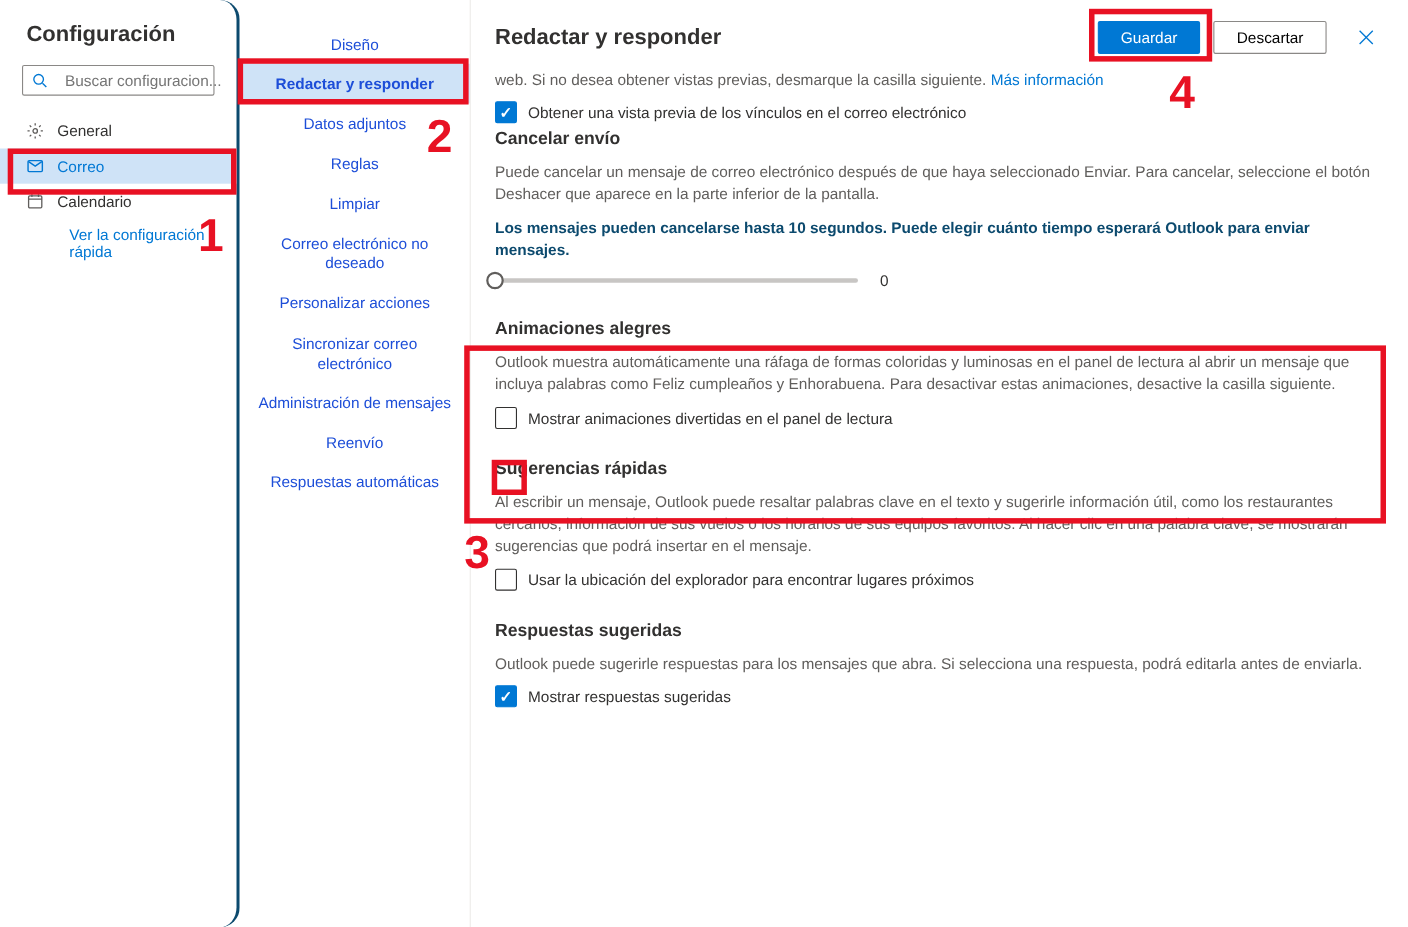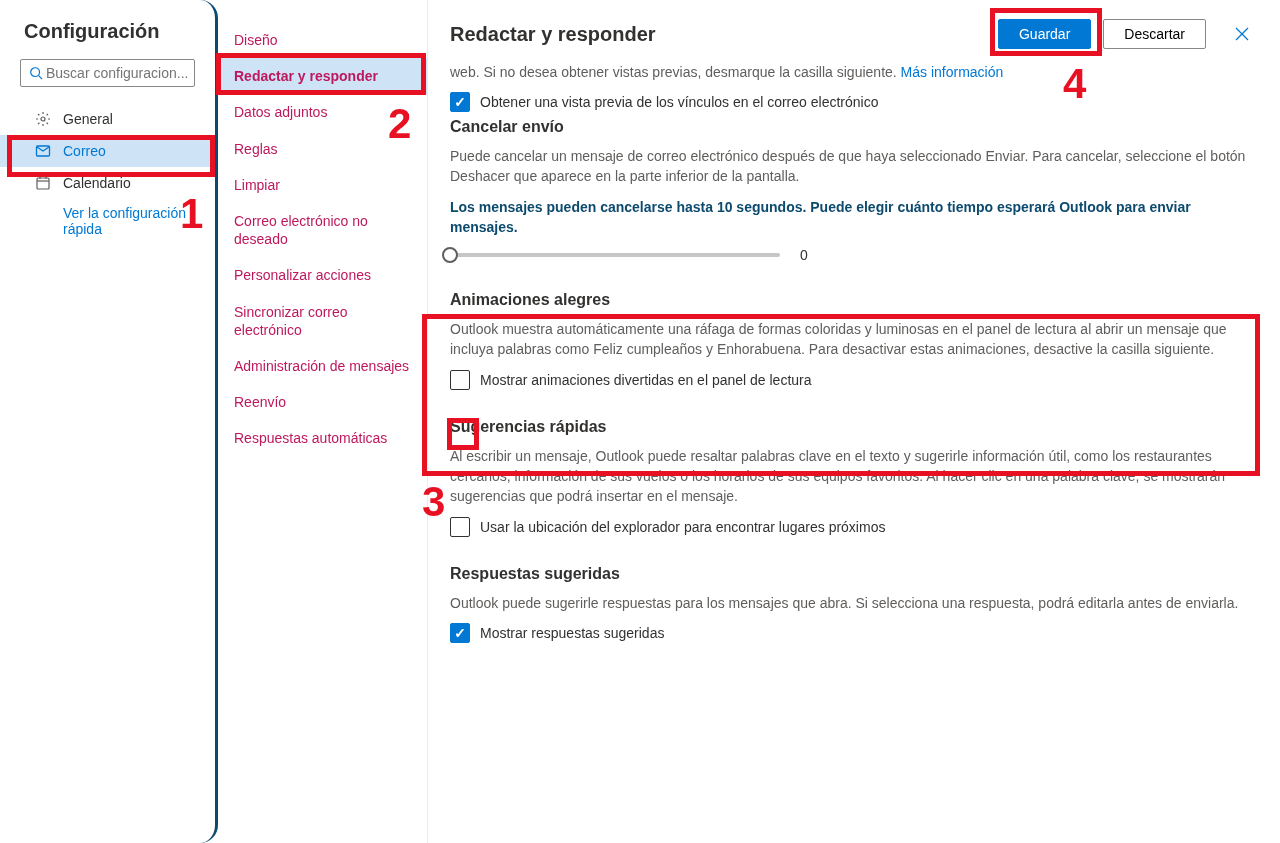--- a/index.html
+++ b/index.html
@@ -28,35 +28,35 @@
     font-weight: 600;
     padding: 0 24px 16px 24px;
   }
   .search-wrap { padding: 0 20px 16px 20px; }
   .search-box {
     display: flex;
     align-items: center;
     border: 1px solid #8a8886;
     border-radius: 2px;
     padding: 5px 8px;
-    gap: 3px;
+    gap: 16px;
   }
   .search-box input {
     border: none;
     outline: none;
     flex: 1;
     font-size: 14px;
     color: #605e5c;
     background: transparent;
   }
   .nav-item {
     display: flex;
     align-items: center;
     gap: 12px;
-    padding: 8px 20px 8px 35px;
+    padding: 8px 20px 8px 24px;
     cursor: pointer;
     font-size: 14px;
     color: #323130;
   }
   .nav-item.selected {
     background: #cfe3f7;
     color: #0078d4;
   }
   .nav-item .icon { width: 16px; height: 16px; display:inline-flex; align-items:center; justify-content:center; color: #605e5c; }
   .nav-item.selected .icon { color: #0078d4; }
@@ -71,22 +71,23 @@
   .sidebar-mid {
     width: 210px;
     border-right: 1px solid #edebe9;
     padding-top: 22px;
     flex-shrink: 0;
   }
   .mid-item {
     padding: 9px 16px;
     cursor: pointer;
     font-size: 14px;
-    color: #be185d;
+    color: #1d4ed8;
     line-height: 1.3;
+    text-align: center;
   }
   .mid-item.selected {
     background: #cfe3f7;
     font-weight: 600;
   }
 
   
   .main {
     flex: 1;
     display: flex;

